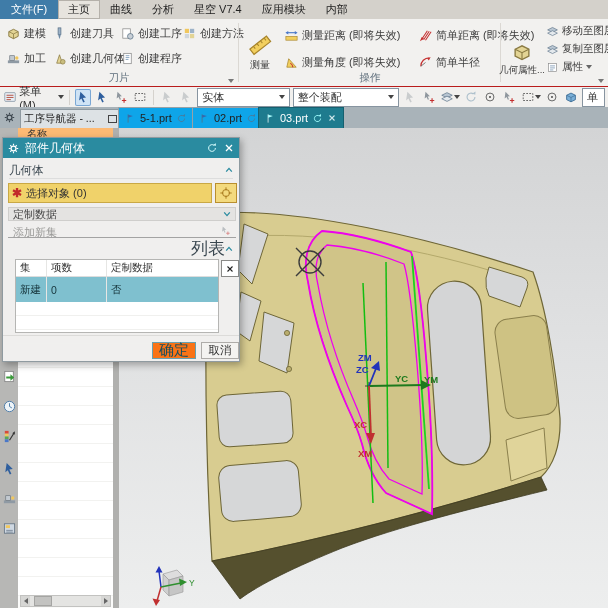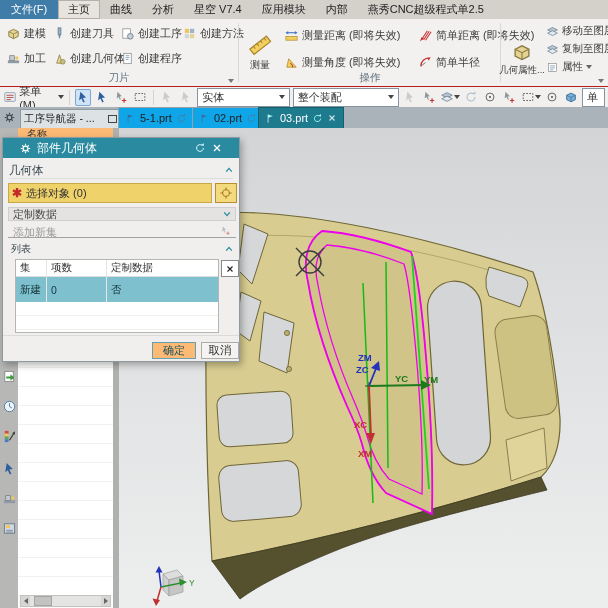--- a/index.html
+++ b/index.html
@@ -55,48 +55,48 @@
   .tri-l{width:0;height:0;border-top:3px solid transparent;border-bottom:3px solid transparent;border-right:4px solid #666}
   .tri-r{width:0;height:0;border-top:3px solid transparent;border-bottom:3px solid transparent;border-left:4px solid #666}
   .hthumb{width:16px;height:8px;background:#c3c3c1;border:1px solid #a5a5a3;margin-left:4px}
   .sash{position:absolute;left:113px;top:128px;bottom:0;width:6px;background:#b0b0ae}
   
   .viewport{position:absolute;left:119px;top:128px;right:0;bottom:0;
             background:linear-gradient(180deg,#d3d4d5 0%,#e0e1e2 45%,#edeeee 100%)}
   
   .dialog{position:absolute;left:2px;top:137px;width:238px;height:225px;background:#f0efee;
           border:1px solid #8f9aa0;box-shadow:2px 3px 7px rgba(0,0,0,.3);z-index:10;font-size:11px;color:#333;box-sizing:border-box}
-  .dlg-title{height:20px;background:#2a8ba0;color:#fff;display:flex;align-items:center;gap:5px;padding:0 16px;font-size:12px}
+  .dlg-title{height:20px;background:#2a8ba0;color:#fff;display:flex;align-items:center;gap:5px;padding:0 4px;font-size:12px}
   .dlg-title .sp{flex:1}
   .dsec{position:absolute;left:6px;right:6px;height:16px;display:flex;align-items:center;
         justify-content:space-between;font-size:11.5px;color:#3a4750;border-bottom:1px solid #ddd}
   .chev{width:8px;height:8px}
   .yrow{position:absolute;left:5px;top:45px;width:204px;height:20px;background:#f0d26a;
         box-shadow:inset 0 0 0 1px #c9a845;display:flex;align-items:center;gap:4px;padding:0 4px;box-sizing:border-box}
   .ybtn{position:absolute;left:212px;top:45px;width:22px;height:20px;background:#f3da7e;
         box-shadow:inset 0 0 0 1px #b98f2f;display:flex;align-items:center;justify-content:center}
   .grayrow{position:absolute;left:5px;width:228px;height:14px;background:#e4e3e1;
            box-shadow:inset 0 0 0 1px #cfcecc;display:flex;align-items:center;justify-content:space-between;padding:0 5px;box-sizing:border-box;color:#444}
   .addrow{position:absolute;left:5px;width:228px;height:13px;display:flex;align-items:flex-start;
           justify-content:space-between;padding:0 5px;box-sizing:border-box;color:#9b9b99;border-bottom:1px solid #a3a3a3}
   .listrow{position:absolute;left:8px;width:222px;height:13px;display:flex;align-items:center;
-           justify-content:space-between;color:#3a4750;font-size:10px}
+           justify-content:flex-end;color:#3a4750;font-size:17px}
   .gtable{position:absolute;left:12px;top:121px;width:202px;height:72px;background:#fff;border:1px solid #b5b5b3}
   .grow{display:flex;height:16px;align-items:center;font-size:10.5px}
   .grow.head{border-bottom:1px solid #ddd;color:#333}
   .grow.selrow{background:#7fc0cf;height:25px;color:#15333a}
   .grow.empty{height:13px;border-bottom:1px solid #f0f0ee}
   .c1{width:30px;padding-left:4px;box-sizing:border-box}
   .c2{width:60px;border-left:1px solid #e6e6e4;padding-left:4px;box-sizing:border-box;height:100%;display:flex;align-items:center}
   .c3{width:78px;border-left:1px solid #e6e6e4;padding-left:4px;box-sizing:border-box;height:100%;display:flex;align-items:center}
   .xbtn{position:absolute;left:218px;top:122px;width:16px;height:15px;background:#fff;
         border:1px solid #8a8a88;display:flex;align-items:center;justify-content:center}
   .dlg-btns{position:absolute;left:0;right:0;top:197px;border-top:1px solid #dcdbd9;height:0}
-  .okbtn{position:absolute;left:149px;top:204px;width:44px;height:17px;background:#fdba74;
-         box-shadow:inset 0 0 0 1px #66a0b0;color:#184f5e;display:flex;align-items:center;justify-content:center;font-size:11px}
+  .okbtn{position:absolute;left:149px;top:204px;width:44px;height:17px;background:#f97316;
+         box-shadow:inset 0 0 0 1px #66a0b0;color:#184f5e;display:flex;align-items:center;justify-content:center;font-size:15px}
   .cancelbtn{position:absolute;left:198px;top:204px;width:38px;height:17px;background:#f4f3f1;
          box-shadow:inset 0 0 0 1px #aeaca9;color:#333;display:flex;align-items:center;justify-content:center;font-size:11.5px}
   .star{color:#c22a2a;font-weight:bold;font-size:12px;line-height:1}
   svg text{font-family:"Liberation Sans",sans-serif}
 </style>
 </head>
 <body>
 
 <svg width="0" height="0" style="position:absolute">
   <defs>
@@ -237,21 +237,20 @@
 <div class="abs" style="left:0;top:0;width:608px;height:608px">
 
   <div class="menubar">
     <div class="file-btn">文件(F)</div>
     <div class="mtab active">主页</div>
     <div class="mtab">曲线</div>
     <div class="mtab">分析</div>
     <div class="mtab">星空 V7.4</div>
     <div class="mtab">应用模块</div>
     <div class="mtab">内部</div>
-    <div class="mtab">燕秀CNC超级程式单2.5</div>
   </div>
 
   <div class="ribbon">
 
     <div class="rgroup" style="left:0;width:238px">
       <div class="rbtn" style="left:4px;top:4px">
           <svg class="ic" width="15" height="15">
             <use href="#i-cube"></use>
           </svg>
           <span>建模</span>

